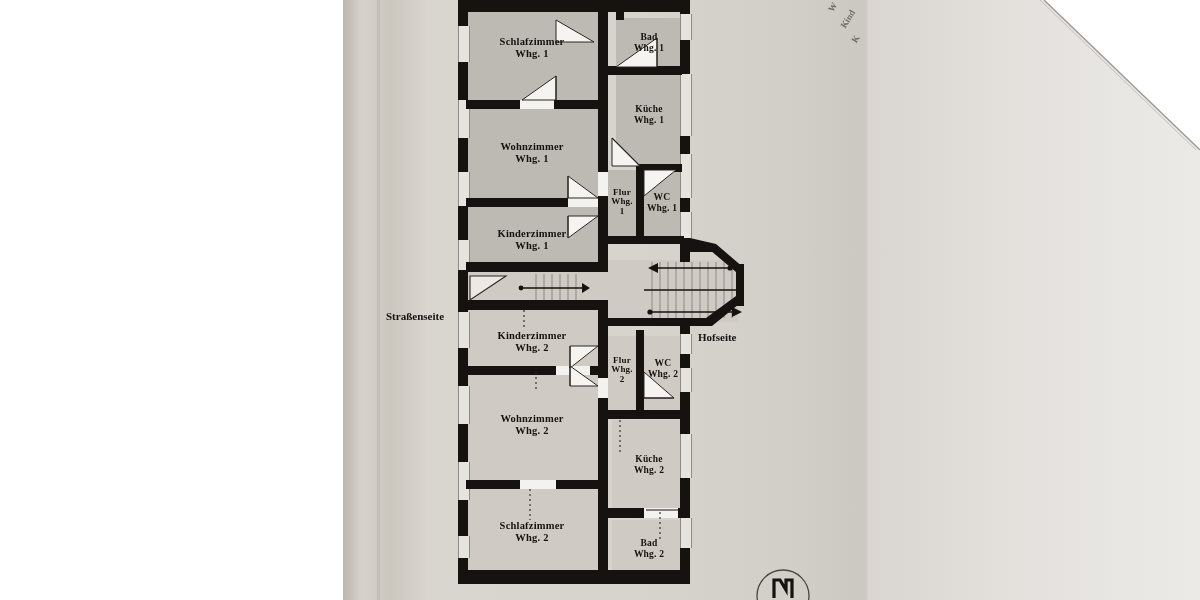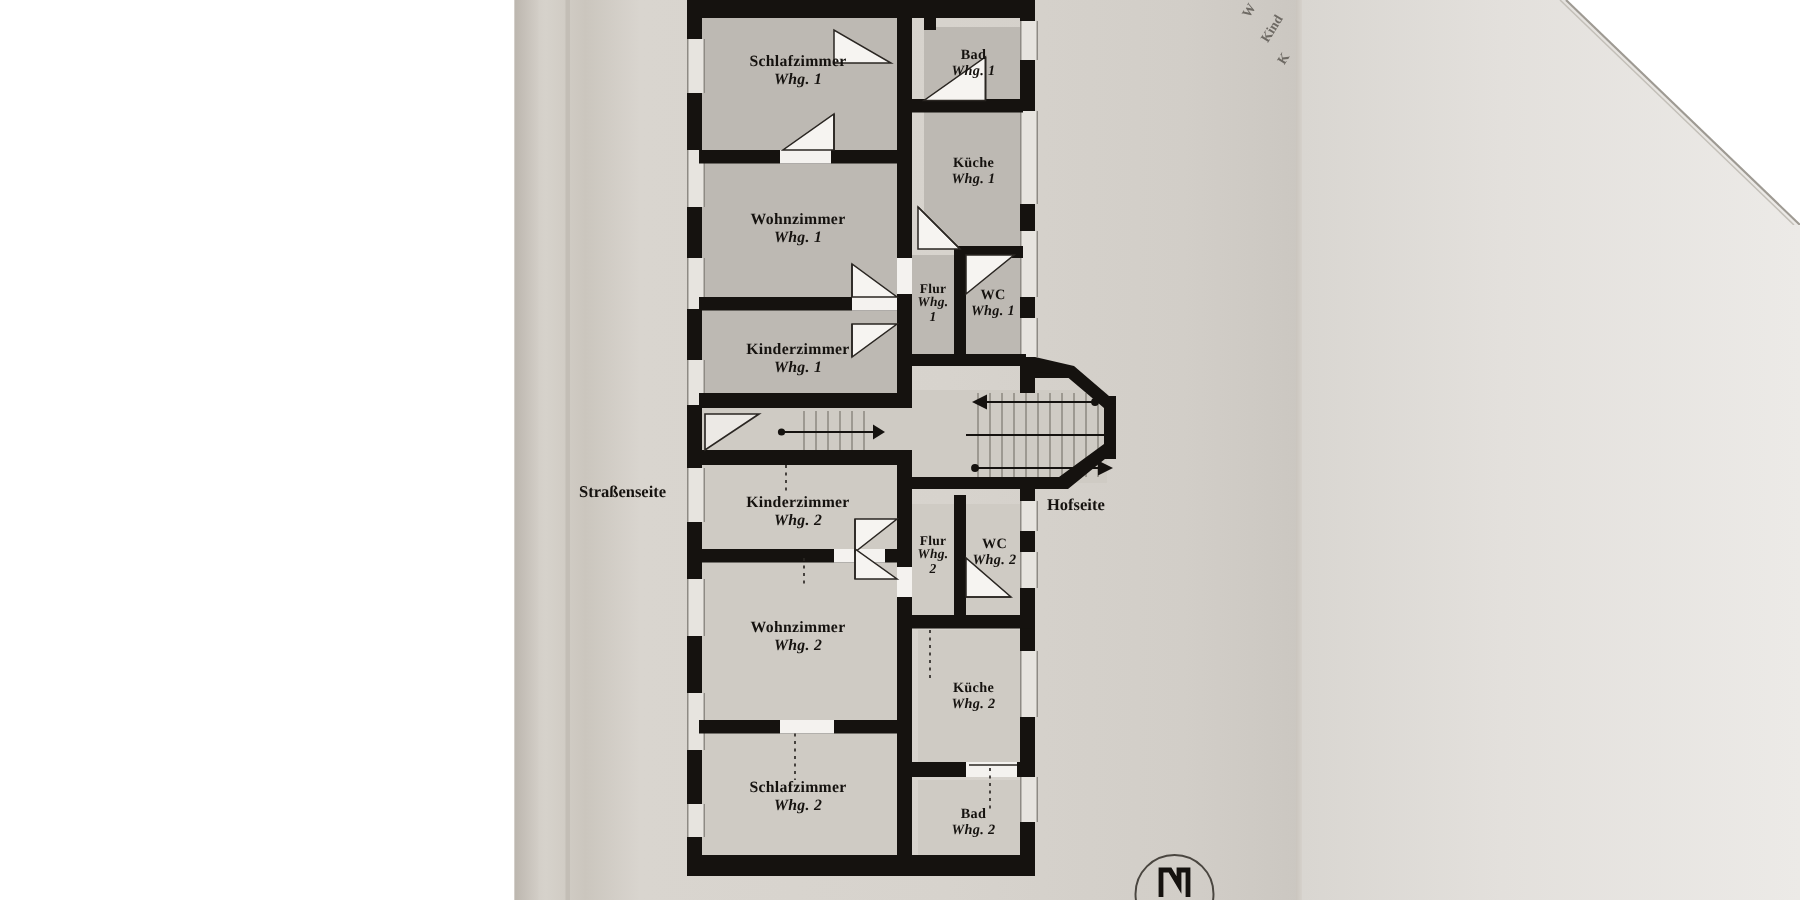--- a/index.html
+++ b/index.html
@@ -30,21 +30,21 @@
   .corner-line{position:absolute;right:0;top:0;width:200px;height:150px;}
   .rot-txt{position:absolute;font-size:9px;color:#6e6a64;
            transform:rotate(-58deg);white-space:nowrap;font-weight:bold;}
 
   
   .wall{position:absolute;background:#15120f;}
   .room{position:absolute;display:flex;flex-direction:column;
         align-items:center;justify-content:center;text-align:center;
         line-height:1.12;color:#15120f;}
   .room .l1{font-weight:bold;font-size:10.5px;letter-spacing:.2px;}
-  .room .l2{font-weight:bold;font-size:10.5px;letter-spacing:.2px;font-style:italic;}
+  .room .l2{font-weight:bold;font-size:10.5px;letter-spacing:.2px;}
   .room.small .l1,.room.small .l2{font-size:9.5px;}
   .fill1{position:absolute;background:#bdb9b3;}
   .fill2{position:absolute;background:#cfcbc4;}
   .win{position:absolute;background:#e7e4df;
        border-top:1px solid #8e8a84;border-bottom:1px solid #8e8a84;}
   .winv{position:absolute;background:#e7e4df;
         border-left:1px solid #8e8a84;border-right:1px solid #8e8a84;}
   .door{position:absolute;background:#f4f2ef;}
   .sidelabel{position:absolute;font-weight:bold;font-size:11px;color:#15120f;
              white-space:nowrap;}
@@ -333,16 +333,16 @@
   <div class="room small" style="left:612px;top:448px;width:74px;height:34px;">
     <div class="l1">Küche</div>
     <div class="l2">Whg. 2</div>
   </div>
 
   <div class="room small" style="left:612px;top:532px;width:74px;height:34px;">
     <div class="l1">Bad</div>
     <div class="l2">Whg. 2</div>
   </div>
 
-  <div class="sidelabel" style="left:386px;top:322px;">Straßenseite</div>
+  <div class="sidelabel" style="left:386px;top:310px;">Straßenseite</div>
   <div class="sidelabel" style="left:698px;top:331px;">Hofseite</div>
 
 </div>
 
 </body></html>

